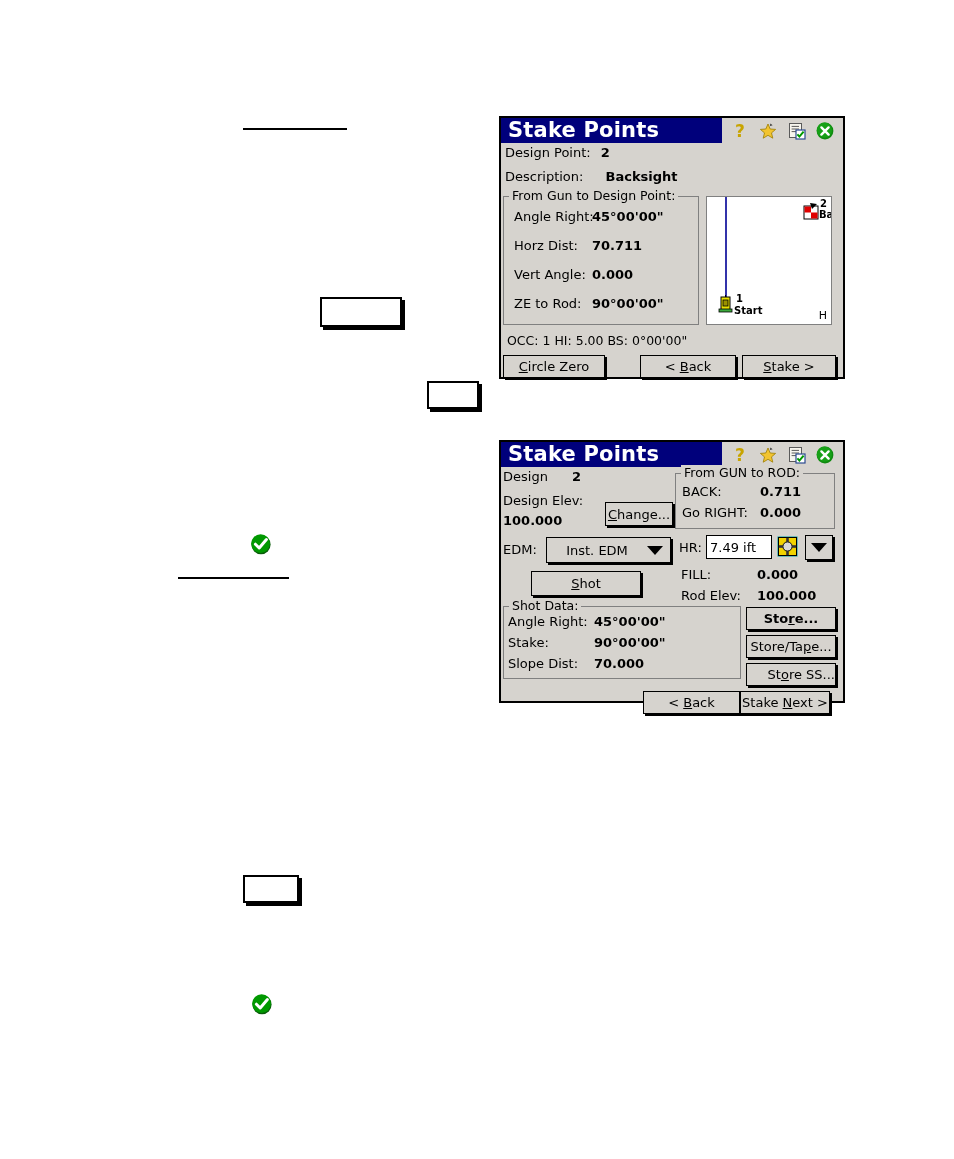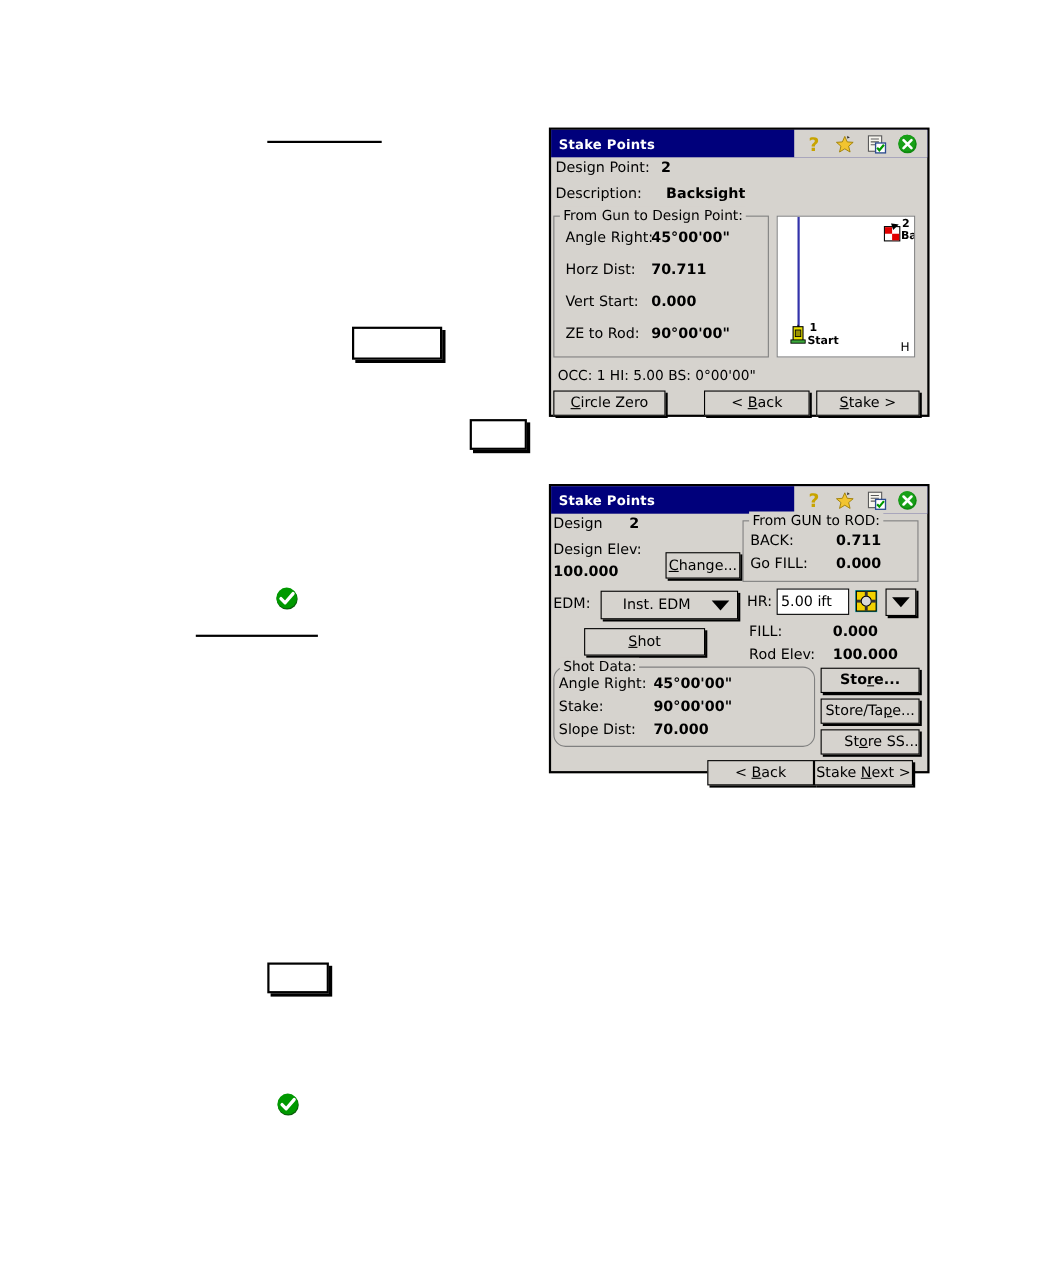--- a/index.html
+++ b/index.html
@@ -43,21 +43,21 @@
   }
   .titlebar {
     height: 25px;
     background: #00007b;
     display: flex;
     align-items: center;
     position: relative;
   }
   .titlebar .title {
     color: #ffffff;
-    font-size: 12px;
+    font-size: 21px;
     font-weight: bold;
     padding-left: 7px;
     letter-spacing: 0.2px;
     line-height: 1;
   }
   .tb-icons {
     position: absolute;
     right: 0;
     top: 0;
     bottom: 0;
@@ -281,21 +281,21 @@
       <div style="position:absolute; left:88px; top:12px;">
         <span class="val">45°00'00"</span>
       </div>
       <div style="position:absolute; left:10px; top:41px;">
         <span class="lbl">Horz Dist:</span>
       </div>
       <div style="position:absolute; left:88px; top:41px;">
         <span class="val">70.711</span>
       </div>
       <div style="position:absolute; left:10px; top:70px;">
-        <span class="lbl">Vert Start:</span>
+        <span class="lbl">Vert Angle:</span>
       </div>
       <div style="position:absolute; left:88px; top:70px;">
         <span class="val">0.000</span>
       </div>
       <div style="position:absolute; left:10px; top:99px;">
         <span class="lbl">ZE to Rod:</span>
       </div>
       <div style="position:absolute; left:88px; top:99px;">
         <span class="val">90°00'00"</span>
       </div>
@@ -390,33 +390,33 @@
     <div class="val" style="position:absolute; left:2px; top:46px;">100.000</div>
 
     <div class="btn" style="left:104px; top:35px; width:68px; height:24px;">
       <span><span class="u">C</span>hange...</span>
     </div>
 
     <div class="group" style="left:174px; top:6px; width:160px; height:56px;">
       <div class="legend">From GUN to ROD:</div>
       <div class="lbl" style="position:absolute; left:6px; top:10px;">BACK:</div>
       <div class="val" style="position:absolute; left:84px; top:10px;">0.711</div>
-      <div class="lbl" style="position:absolute; left:6px; top:31px;">Go FILL:</div>
+      <div class="lbl" style="position:absolute; left:6px; top:31px;">Go RIGHT:</div>
       <div class="val" style="position:absolute; left:84px; top:31px;">0.000</div>
     </div>
 
     <div class="lbl" style="position:absolute; left:2px; top:75px;">EDM:</div>
     <div class="combo" style="left:45px; top:70px; width:125px; height:26px;">
       <span class="ctext">Inst. EDM</span>
       <span class="arrow"></span>
     </div>
 
     <div class="lbl" style="position:absolute; left:178px; top:73px;">HR:</div>
     <div class="textfield" style="left:205px; top:68px; width:66px; height:24px;">
-      <span>5.00 ift</span>
+      <span>7.49 ift</span>
     </div>
     <div style="position:absolute; left:276px; top:69px;">
       <svg width="21" height="21" viewBox="0 0 21 21">
         <rect x="0.5" y="0.5" width="20" height="20" fill="#00a0a0"></rect>
         <rect x="1.5" y="1.5" width="18" height="18" fill="#f2d200" stroke="#000" stroke-width="1"></rect>
         <circle cx="10.5" cy="10.5" r="4.6" fill="#d9d9d9" stroke="#000" stroke-width="1"></circle>
         <rect x="9.2" y="1.8" width="2.6" height="4.2" fill="#333"></rect>
         <rect x="9.2" y="15" width="2.6" height="4.2" fill="#333"></rect>
         <rect x="1.8" y="9.2" width="4.2" height="2.6" fill="#333"></rect>
         <rect x="15" y="9.2" width="4.2" height="2.6" fill="#333"></rect>
@@ -428,21 +428,21 @@
 
     <div class="lbl" style="position:absolute; left:180px; top:100px;">FILL:</div>
     <div class="val" style="position:absolute; left:256px; top:100px;">0.000</div>
     <div class="lbl" style="position:absolute; left:180px; top:121px;text-align:right;">Rod Elev:</div>
     <div class="val" style="position:absolute; left:256px; top:121px;">100.000</div>
 
     <div class="btn" style="left:30px; top:104px; width:110px; height:25px;">
       <span><span class="u">S</span>hot</span>
     </div>
 
-    <div class="group" style="left:2px; top:139px; width:238px; height:73px;border-radius:11px;">
+    <div class="group" style="left:2px; top:139px; width:238px; height:73px;">
       <div class="legend">Shot Data:</div>
       <div class="lbl" style="position:absolute; left:4px; top:7px;">Angle Right:</div>
       <div class="val" style="position:absolute; left:90px; top:7px;">45°00'00"</div>
       <div class="lbl" style="position:absolute; left:4px; top:28px;">Stake:</div>
       <div class="val" style="position:absolute; left:90px; top:28px;">90°00'00"</div>
       <div class="lbl" style="position:absolute; left:4px; top:49px;">Slope Dist:</div>
       <div class="val" style="position:absolute; left:90px; top:49px;">70.000</div>
     </div>
 
     <div class="btn bold" style="left:245px; top:140px; width:90px; height:23px;">

